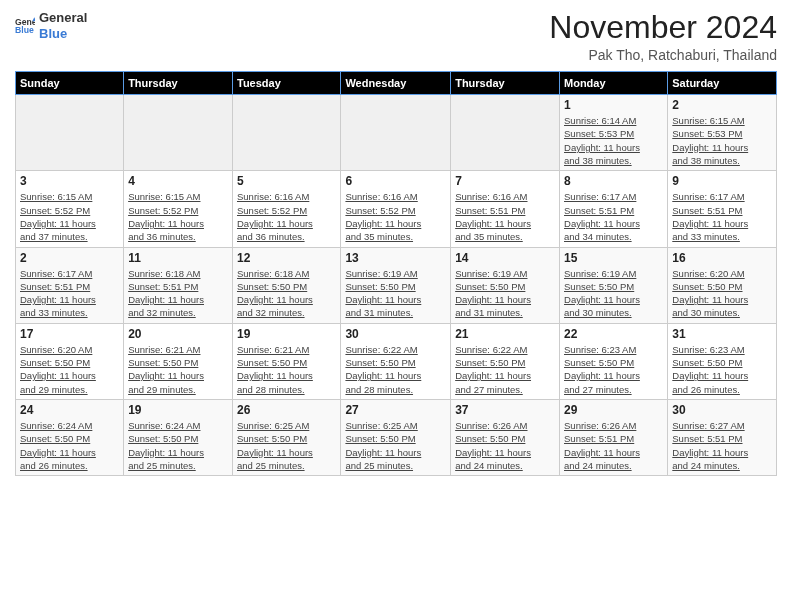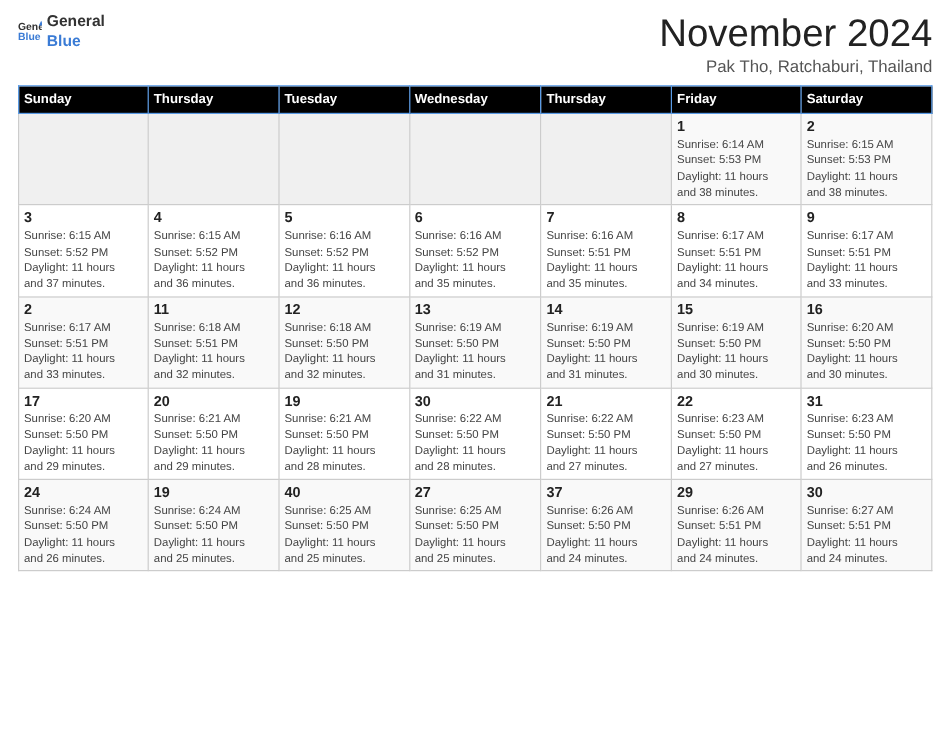--- a/index.html
+++ b/index.html
@@ -79,20 +79,21 @@
       font-size: 12px;
       font-weight: bold;
       color: #222;
       display: block;
       margin-bottom: 2px;
     }
     .day-info {
       font-size: 9.5px;
       color: #444;
       line-height: 1.4;
+      text-decoration: underline;
     }
   </style>
 </head>
 <body>
 
 <div class="page">
   <div class="header">
     <div class="logo">
       <svg class="logo-icon" viewBox="0 0 30 30" xmlns="http://www.w3.org/2000/svg">
         <text x="0" y="14" font-size="13" font-weight="bold" fill="#333" font-family="Arial">General</text>
@@ -112,21 +113,21 @@
 
   <table class="calendar">
     <thead>
       <tr>
 
       <th>Sunday</th>
           <th>Thursday</th>
           <th>Tuesday</th>
           <th>Wednesday</th>
           <th>Thursday</th>
-          <th>Friday</th>
+          <th>Monday</th>
           <th>Saturday</th>
         </tr>
     </thead>
     <tbody id="calendar-body">
     <tr>
           <td class="empty"></td>
           <td class="empty"></td>
           <td class="empty"></td>
           <td class="empty"></td>
           <td class="empty"></td>
@@ -307,21 +308,21 @@
 and 26 minutes.</div>
           </td>
           <td>
             <span class="day-number">19</span>
             <div class="day-info" style="white-space: pre-line;">Sunrise: 6:24 AM
 Sunset: 5:50 PM
 Daylight: 11 hours
 and 25 minutes.</div>
           </td>
           <td>
-            <span class="day-number">40</span>
+            <span class="day-number">26</span>
             <div class="day-info" style="white-space: pre-line;">Sunrise: 6:25 AM
 Sunset: 5:50 PM
 Daylight: 11 hours
 and 25 minutes.</div>
           </td>
           <td>
             <span class="day-number">27</span>
             <div class="day-info" style="white-space: pre-line;">Sunrise: 6:25 AM
 Sunset: 5:50 PM
 Daylight: 11 hours

